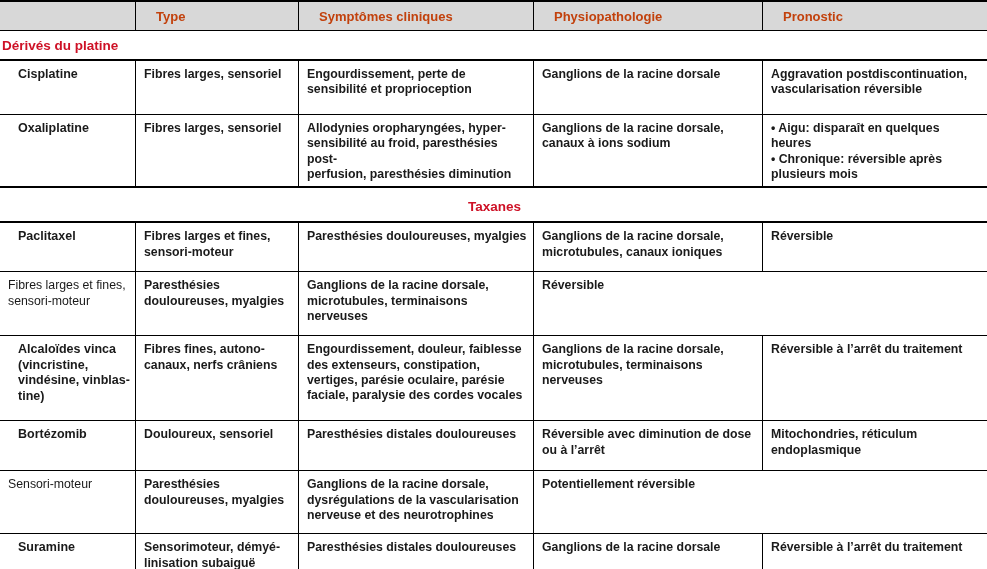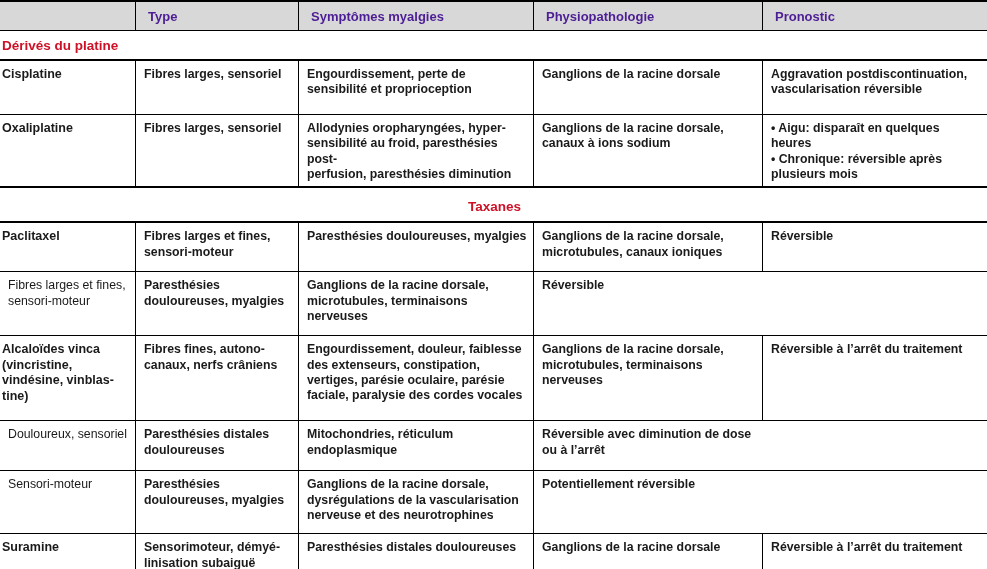--- a/index.html
+++ b/index.html
@@ -3,58 +3,58 @@
 <meta charset="utf-8">
 <style>
   html,body{margin:0;padding:0;background:#fff;}
   body{font-family:"Liberation Sans","DejaVu Sans",sans-serif;color:#1a1a1a;}
   .page{width:987px;height:569px;background:#fff;overflow:hidden;box-sizing:border-box;}
 
   
   .thead{display:grid;grid-template-columns:135px 163px 235px 229px 225px;
          background:var(--header-bg,#d8d8d8);
          border-top:2px solid #000;border-bottom:1px solid #000;box-sizing:border-box;}
-  .th{font-weight:bold;font-size:13px;padding:7px 4px 6px 12px;box-sizing:border-box;color:#4c1d95;}
+  .th{font-weight:bold;font-size:13px;padding:7px 4px 6px 20px;box-sizing:border-box;color:#c2410c;}
   .th.c0{padding-left:3px;}
   .th + .th{border-left:1px solid #000;}
 
   
   .section-title{margin:0;color:var(--accent,#ce1126);font-size:13.5px;font-weight:bold;
                  padding:7px 0 5px 2px;line-height:1.2;}
   .s1 .section-title{padding-top:11px;padding-bottom:6px;text-align:center;}
   .rows{border-bottom:2px solid #000;}
 
   .row{display:grid;grid-template-columns:135px 163px 235px 229px 225px;
        border-top:1px solid #000;box-sizing:border-box;}
   .rows .row:first-child{border-top:2px solid #000;}
 
   .cell{font-size:12.3px;line-height:1.24;padding:6px 4px 4px 8px;box-sizing:border-box;
         white-space:pre-line;}
-  .cell.c0{padding-left:2px;font-weight:bold;font-size:12.5px;}
+  .cell.c0{padding-left:18px;font-weight:bold;font-size:12.5px;}
   .cell + .cell{border-left:1px solid #000;font-weight:bold;}
 
   
   .s0 .row.r0{min-height:55px}
   .s0 .row.r1{min-height:63px}
   .s1 .row.r0{min-height:50px}
   .s1 .row.r1{min-height:64px}
   .s1 .row.r2{min-height:85px}
   .s1 .row.r3{min-height:50px}
   .s1 .row.r4{min-height:63px}
   .s1 .row.r5{min-height:46px}
 </style>
 </head>
 <body>
 
 <div class="page">
 
   <div class="thead">
     <div class="th c0"></div>
     <div class="th">Type</div>
-    <div class="th">Symptômes myalgies</div>
+    <div class="th">Symptômes cliniques</div>
     <div class="th">Physiopathologie</div>
     <div class="th">Pronostic</div>
   </div>
 
   <div id="sections">
   <section class="section s0">
     <h2 class="section-title">Dérivés du platine</h2>
     <div class="rows">
   <div class="row r0">
     <div class="cell c0">Cisplatine</div>
@@ -114,26 +114,27 @@
 des extenseurs, constipation,
 vertiges, parésie oculaire, parésie
 faciale, paralysie des cordes vocales</div>
     <div class="cell">Ganglions de la racine dorsale,
 microtubules, terminaisons
 nerveuses</div>
     <div class="cell">Réversible à l’arrêt du traitement</div>
   </div>
 
   <div class="row r3">
+    <div class="cell c0">Bortézomib</div>
     <div class="cell">Douloureux, sensoriel</div>
     <div class="cell">Paresthésies distales douloureuses</div>
+    <div class="cell">Réversible avec diminution de dose
+ou à l’arrêt</div>
     <div class="cell">Mitochondries, réticulum
 endoplasmique</div>
-    <div class="cell">Réversible avec diminution de dose
-ou à l’arrêt</div>
   </div>
 
   <div class="row r4">
     <div class="cell">Sensori-moteur</div>
     <div class="cell">Paresthésies douloureuses, myalgies</div>
     <div class="cell">Ganglions de la racine dorsale,
 dysrégulations de la vascularisation
 nerveuse et des neurotrophines</div>
     <div class="cell">Potentiellement réversible</div>
   </div>

